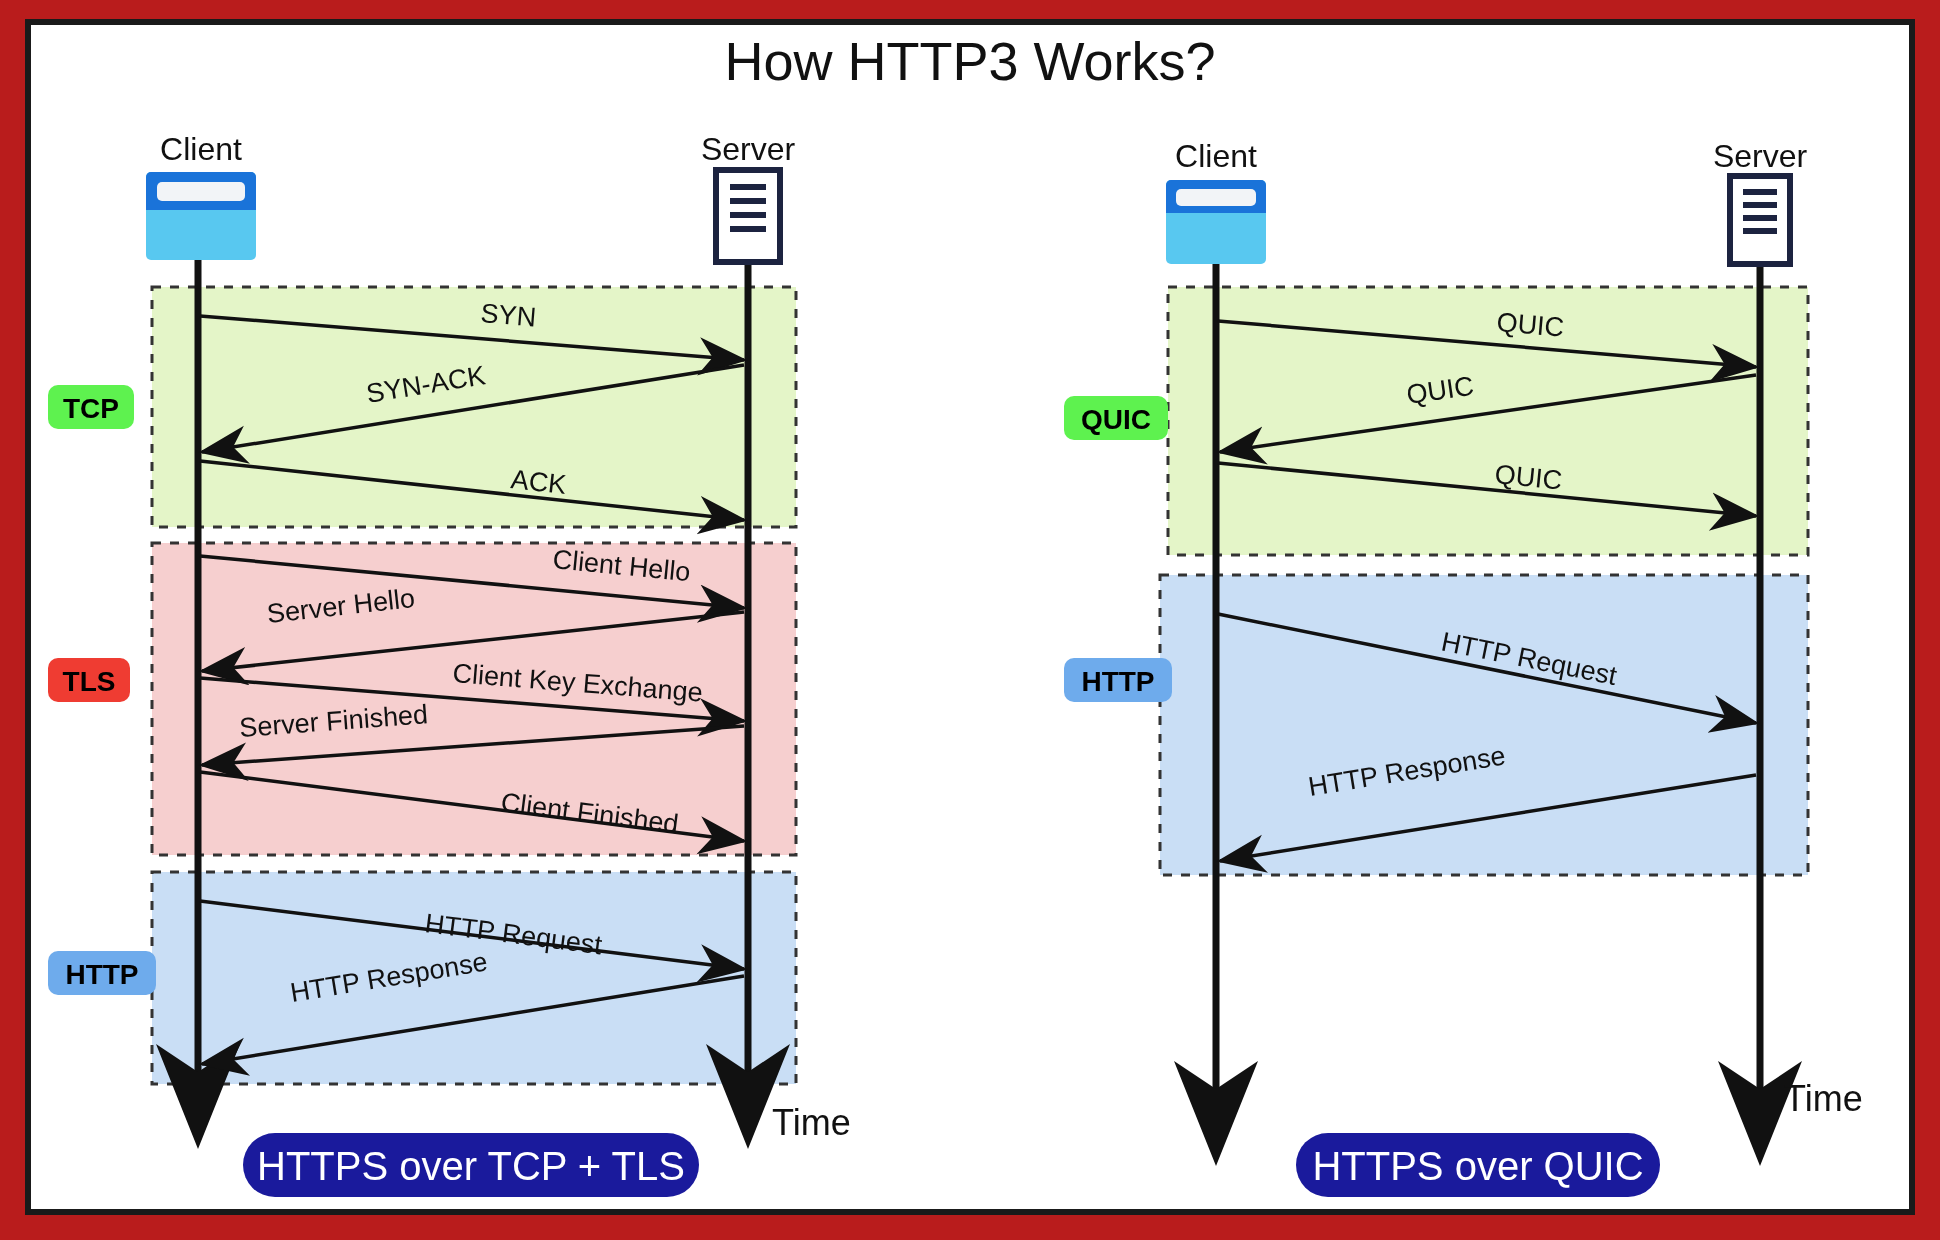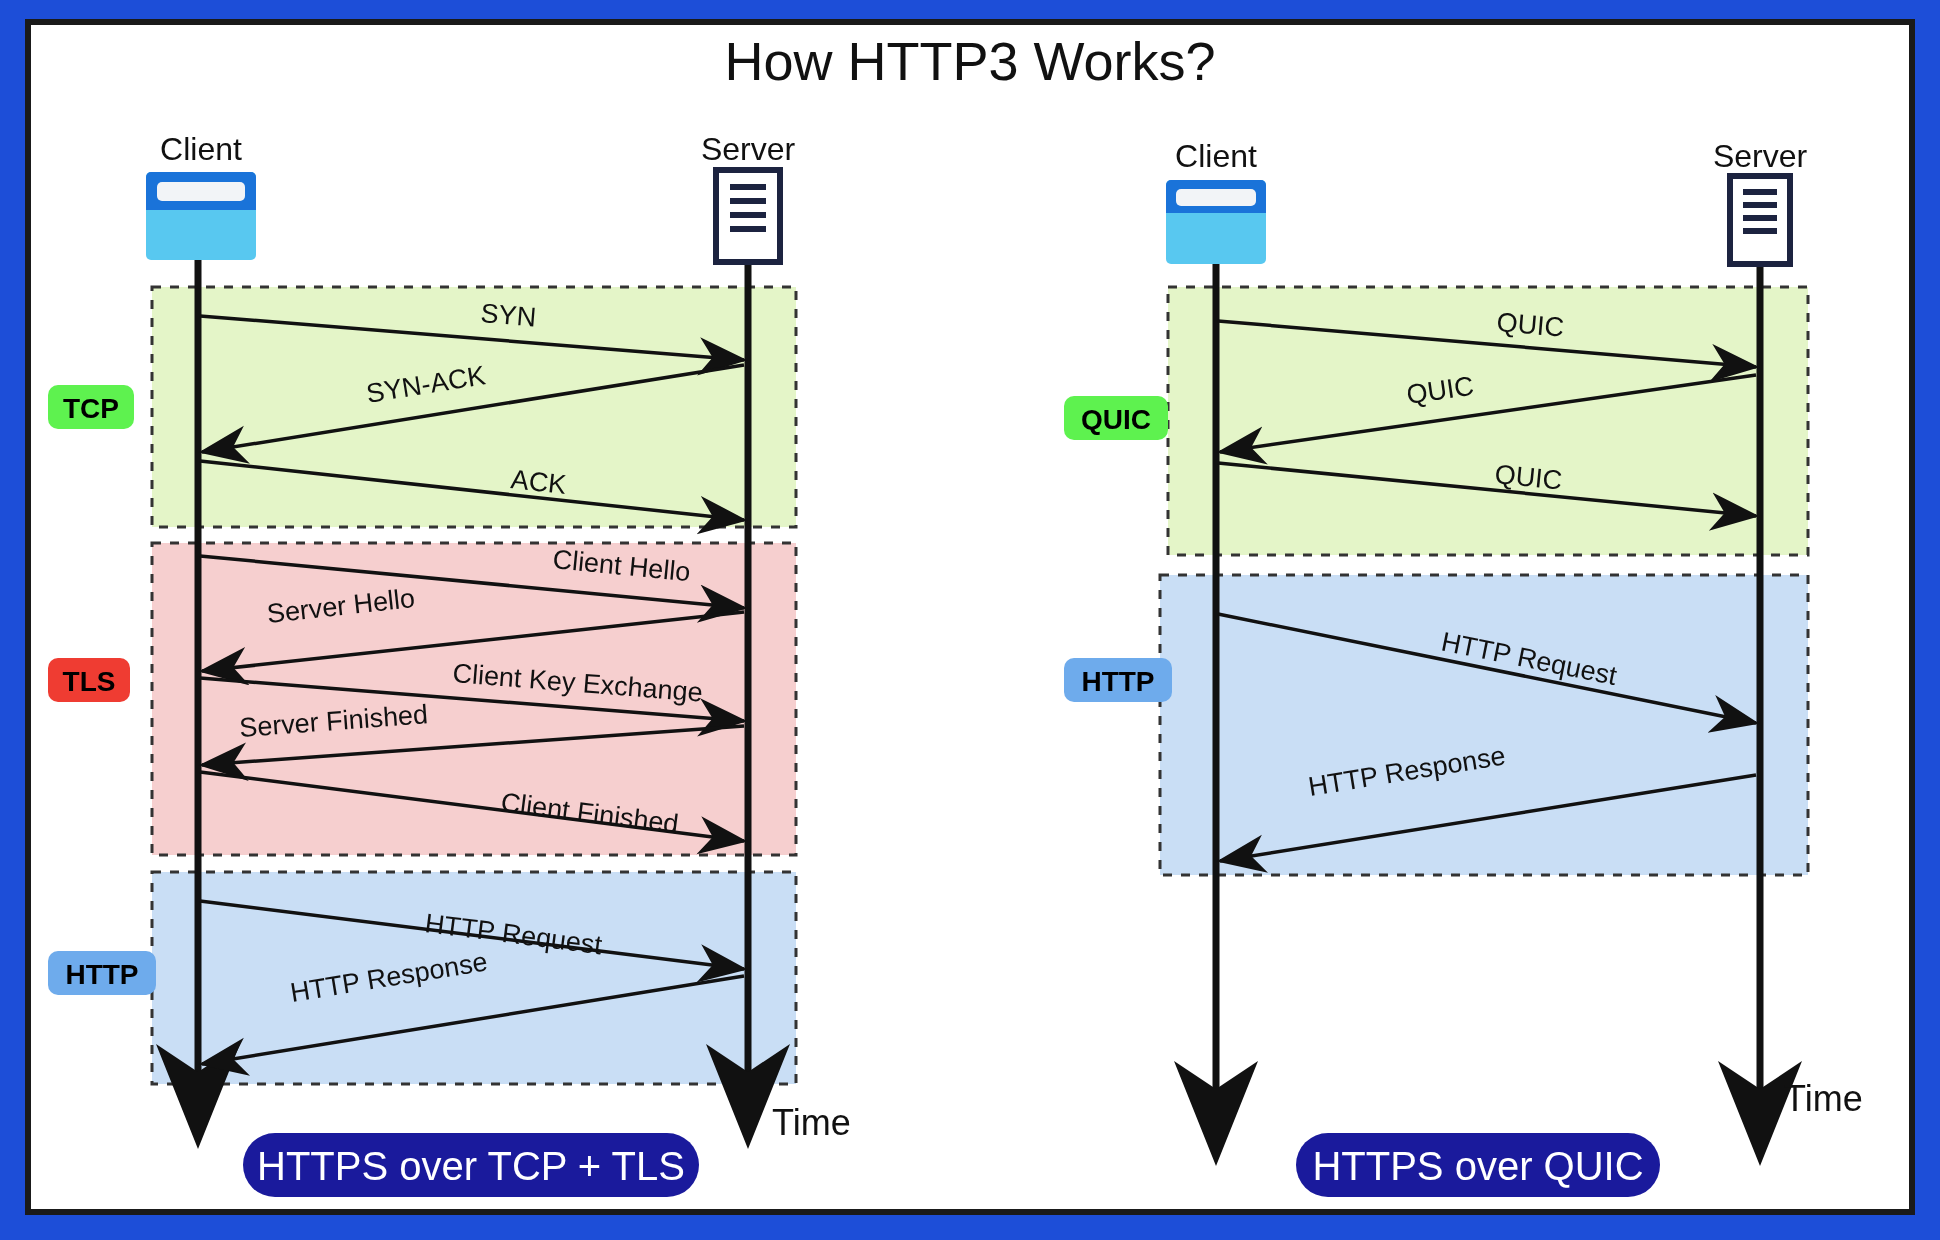--- a/index.html
+++ b/index.html
@@ -1,21 +1,21 @@
 <!DOCTYPE html>
 <html><head>
 <meta charset="utf-8">
 <style>
   html,body{margin:0;padding:0;background:#ffffff;}
   body{
     width:1940px;height:1240px;
     font-family:"Liberation Sans","DejaVu Sans",sans-serif;
     overflow:hidden;
   }
-  #stage{position:relative;width:1940px;height:1240px;background:#1d4ed8;}
+  #stage{position:relative;width:1940px;height:1240px;background:#b91c1c;}
   svg{display:block;}
   .msg-label{font-family:"Liberation Sans","DejaVu Sans",sans-serif;font-size:27px;fill:#111111;}
   .actor-label{font-family:"Liberation Sans","DejaVu Sans",sans-serif;font-size:32px;fill:#111111;text-anchor:middle;}
   .time-label{font-family:"Liberation Sans","DejaVu Sans",sans-serif;font-size:36px;fill:#111111;}
   .title-text{font-family:"Liberation Sans","DejaVu Sans",sans-serif;font-size:54px;fill:#111111;text-anchor:middle;}
   .badge-text{font-family:"Liberation Sans","DejaVu Sans",sans-serif;font-size:28px;font-weight:bold;fill:#000000;text-anchor:middle;dominant-baseline:central;}
   .pill-text{font-family:"Liberation Sans","DejaVu Sans",sans-serif;font-size:40px;fill:#ffffff;text-anchor:middle;dominant-baseline:central;}
 </style>
 </head>
 <body>

